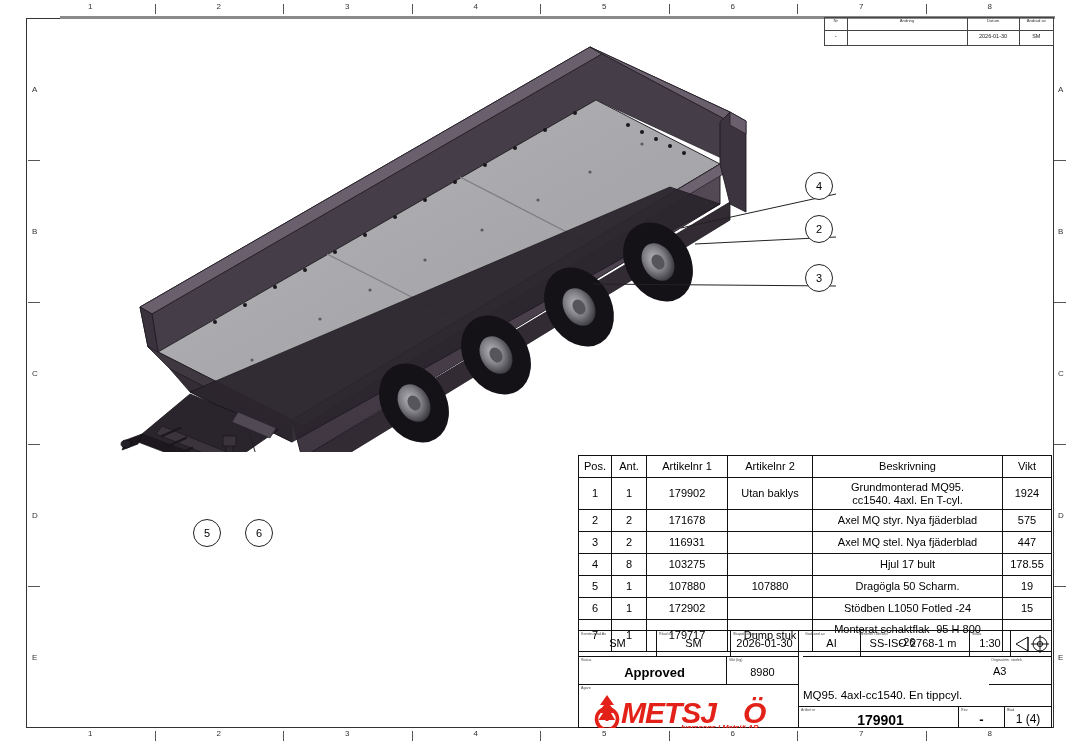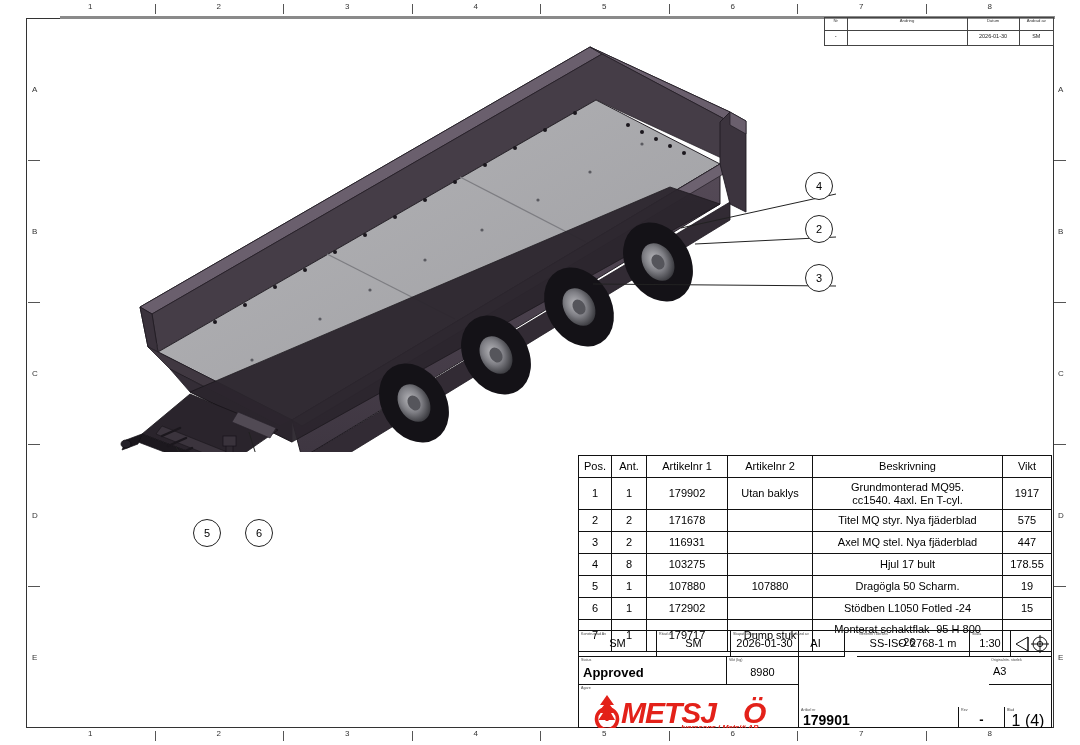--- a/index.html
+++ b/index.html
@@ -40,21 +40,21 @@
 
   
   .tb{position:absolute;left:578px;top:630px;width:474px;height:98px;
       border:1px solid #111;box-sizing:border-box;}
   .cell{position:absolute;box-sizing:border-box;border-right:1px solid #111;
         border-bottom:1px solid #111;overflow:hidden;}
   .cl{position:absolute;left:2px;top:1px;font-size:3.6px;color:#444;
       letter-spacing:.01em;white-space:nowrap;}
   .cv{position:absolute;left:0;right:0;top:6px;text-align:center;font-size:11px;}
   .cv.lft{text-align:left;left:4px;}
-  .cv.bold{font-weight:bold;}
+  .cv.bold{font-weight:bold;text-align:center;}
 
   
   .logo{position:absolute;left:0;top:0;width:100%;height:100%;}
   .logo svg{position:absolute;left:6px;top:8px;}
 
   
   .proj{position:absolute;}
 
   
   .draw{position:absolute;left:30px;top:22px;width:1020px;height:430px;}
@@ -293,28 +293,28 @@
       <th style="width:84px">Artikelnr 2</th>
       <th class="desc">Beskrivning</th>
       <th style="width:48px">Vikt</th>
     </tr>
     <tr class="r2">
       <td>1</td>
       <td>1</td>
       <td>179902</td>
       <td>Utan baklys</td>
       <td class="desc ml">Grundmonterad MQ95.<br>cc1540. 4axl. En T-cyl.</td>
-      <td>1917</td>
+      <td>1924</td>
     </tr>
     <tr>
       <td>2</td>
       <td>2</td>
       <td>171678</td>
       <td></td>
-      <td class="desc">Titel MQ styr. Nya fjäderblad</td>
+      <td class="desc">Axel MQ styr. Nya fjäderblad</td>
       <td>575</td>
     </tr>
     <tr>
       <td>3</td>
       <td>2</td>
       <td>116931</td>
       <td></td>
       <td class="desc">Axel MQ stel. Nya fjäderblad</td>
       <td>447</td>
     </tr>
@@ -360,21 +360,21 @@
       <span class="cv">SM</span>
     </div>
     <div class="cell" style="left:78px;top:0;width:74px;height:26px">
       <span class="cl">Ritad av</span>
       <span class="cv">SM</span>
     </div>
     <div class="cell" style="left:152px;top:0;width:68px;height:26px">
       <span class="cl">Skapat Datum</span>
       <span class="cv">2026-01-30</span>
     </div>
-    <div class="cell" style="left:208px;top:0;width:58px;height:26px">
+    <div class="cell" style="left:224px;top:0;width:58px;height:26px">
       <span class="cl">Godkänd av</span>
       <span class="cv">AI</span>
     </div>
     <div class="cell" style="left:278px;top:0;width:113px;height:26px">
       <span class="cl">Generell Tolerans</span>
       <span class="cv">SS-ISO 2768-1 m</span>
     </div>
     <div class="cell" style="left:391px;top:0;width:41px;height:26px">
       <span class="cl">Skala</span>
       <span class="cv">1:30</span>
@@ -413,28 +413,31 @@
             <path d="M22 2 L15 12 L19 12 L13 20 L18 20 L13.5 27 L30 27 L26 20 L31 20 L25 12 L29 12 Z"></path>
             <rect x="20.5" y="12" width="3" height="16"></rect>
 
             <text x="36" y="30" font-family="Liberation Sans, sans-serif" font-size="30" font-weight="bold" font-style="italic" letter-spacing="-1">METSJ</text>
             <text x="158" y="30" font-family="Liberation Sans, sans-serif" font-size="30" font-weight="bold" font-style="italic">Ö</text>
           </g>
           <text x="96" y="37" fill="#E32119" font-family="Liberation Sans, sans-serif" font-size="7.5" font-weight="bold" font-style="italic">Iverssons i Metsjö AB</text>
         </svg>
       </div>
     </div>
+    <div class="cell" style="left:220px;top:54px;width:252px;height:22px;border-right:none">
+      <span class="cv lft" style="top:4px;font-size:11.5px">MQ95. 4axl-cc1540. En tippcyl.</span>
+    </div>
 
     <div class="cell" style="left:220px;top:76px;width:160px;height:21px;border-bottom:none">
       <span class="cl">Artikel nr</span>
       <span class="cv lft bold" style="top:5px;font-size:14px">179901</span>
     </div>
     <div class="cell" style="left:380px;top:76px;width:46px;height:21px;border-bottom:none">
       <span class="cl">Rev</span>
       <span class="cv bold" style="top:5px;font-size:13px">-</span>
     </div>
     <div class="cell" style="left:426px;top:76px;width:46px;height:21px;border-right:none;border-bottom:none">
       <span class="cl">Blad</span>
-      <span class="cv" style="top:5px;font-size:16px">1 (4)</span>
+      <span class="cv" style="top:5px;font-size:12px">1 (4)</span>
     </div>
   </div>
 
 </div>
 
 </body></html>

